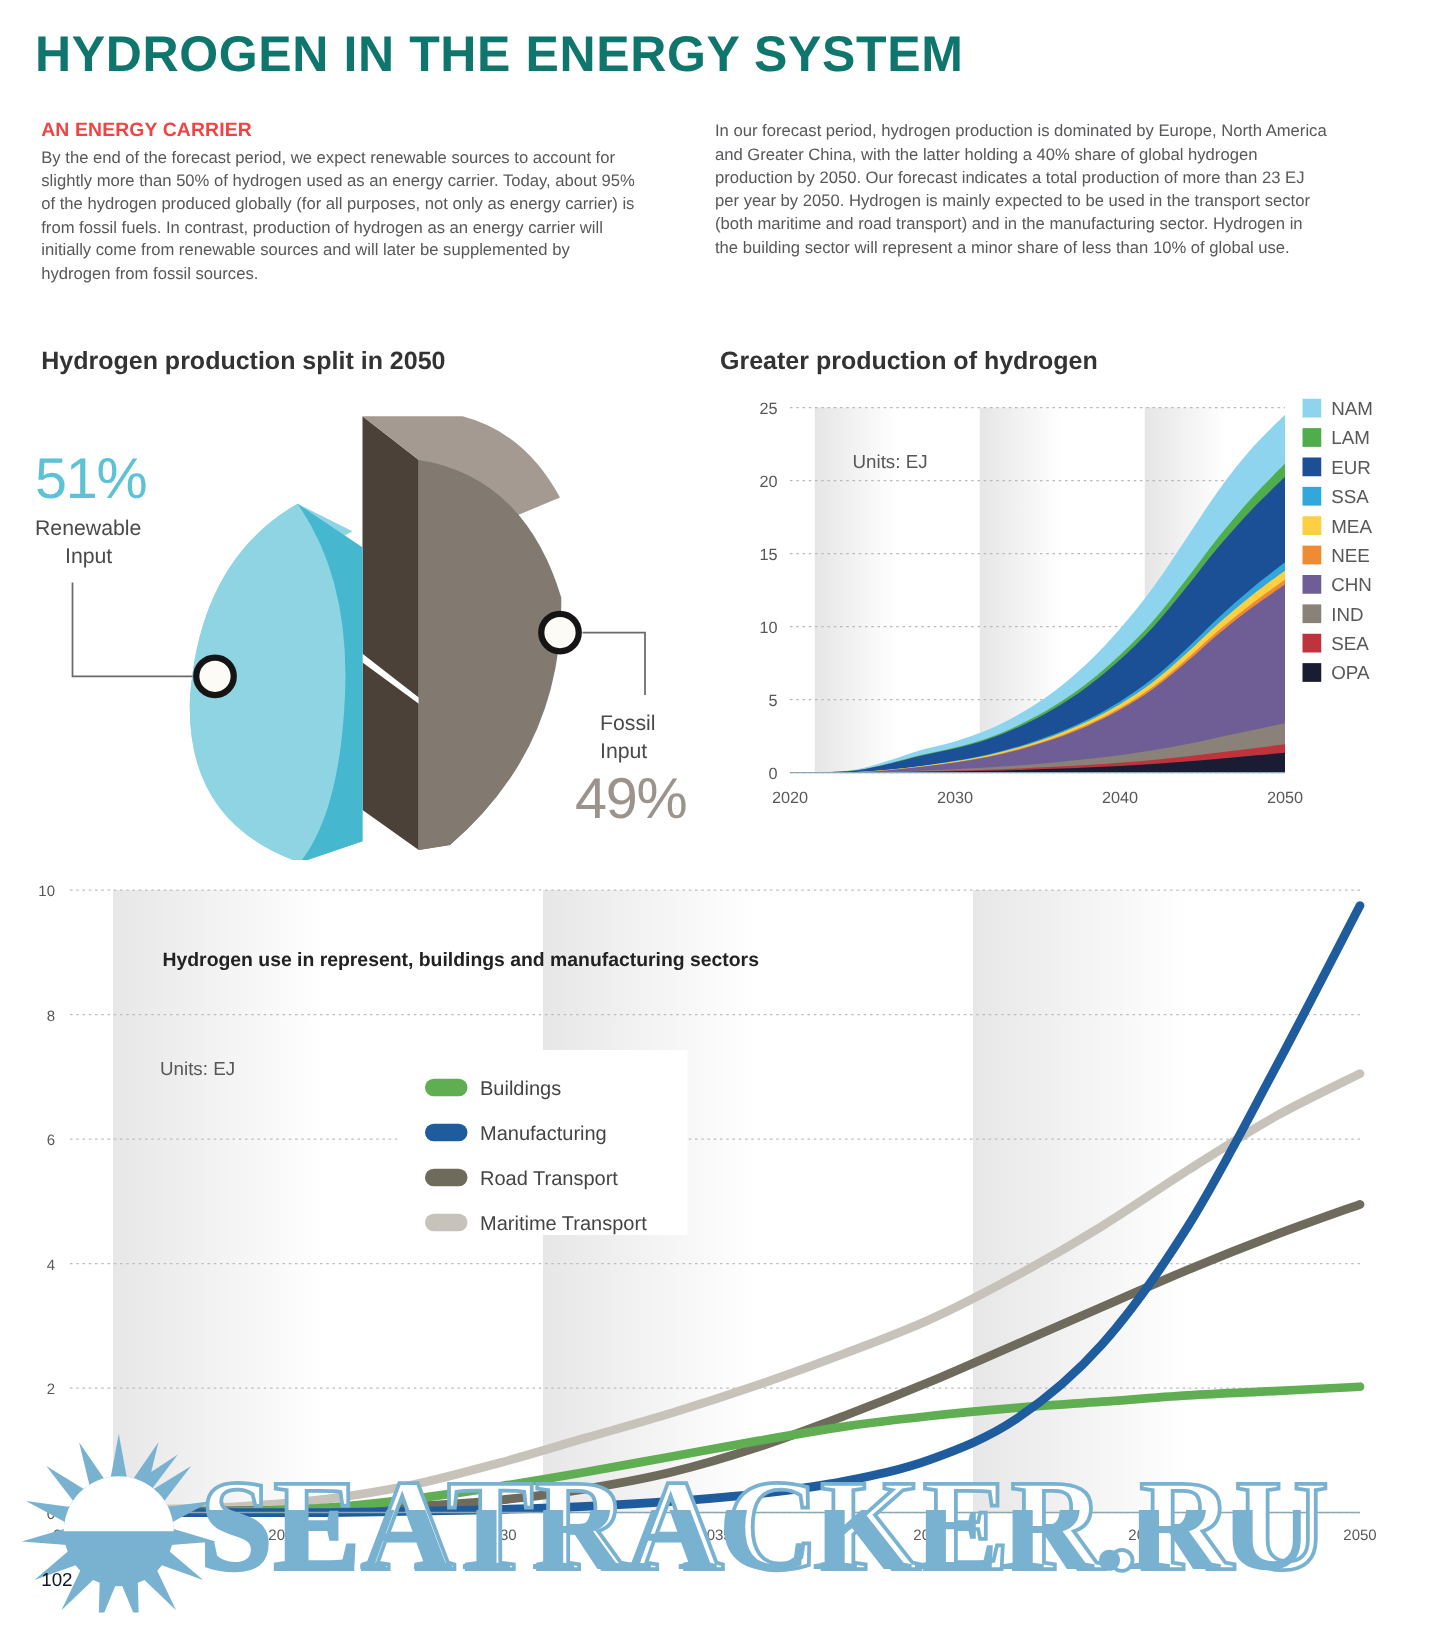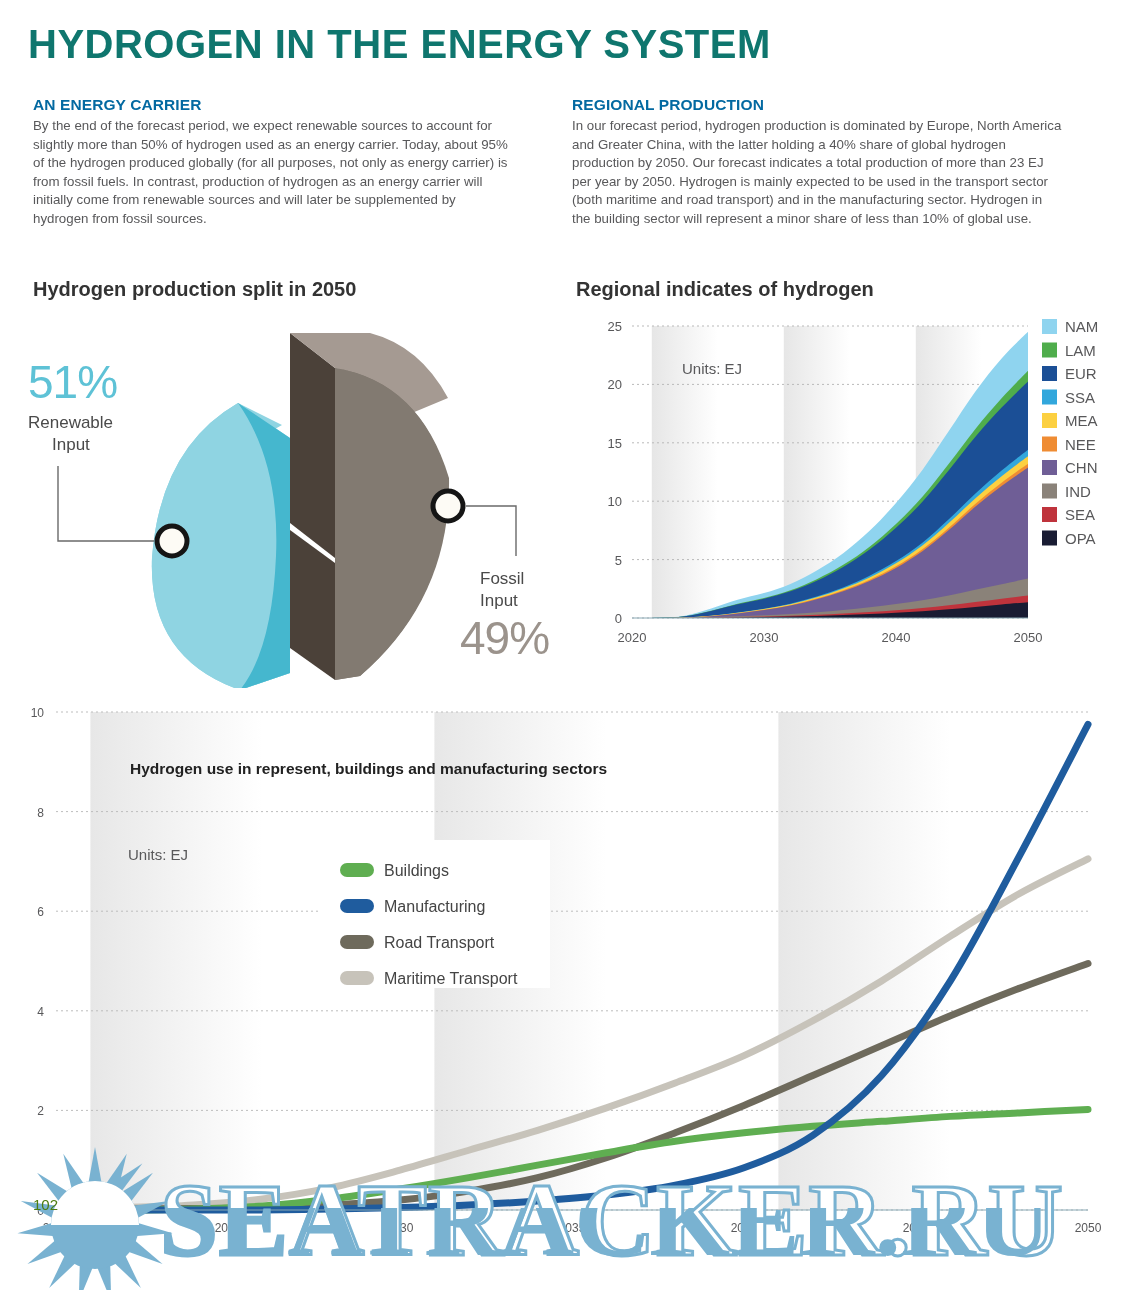--- a/index.html
+++ b/index.html
@@ -14,21 +14,21 @@
   #page-title {
     position:absolute; left:28px; top:22px;
     font-size:40px; font-weight:bold; letter-spacing:0.5px;
     color:#0f766e;
     font-family:"Liberation Sans", sans-serif;
   }
   .intro-col { position:absolute; top:96px; }
   .intro-col.left { left:33px; width:480px; }
   .intro-col.right { left:572px; width:490px; }
   .intro-head {
-    font-size:15.5px; font-weight:bold; color:#0369a1;
+    font-size:15.5px; font-weight:bold; color:#ef4444;
     margin:0 0 3px 0; letter-spacing:0.1px;
   }
   .intro-body {
     font-size:13.3px; line-height:18.6px; color:#58585a;
     text-align:left;
   }
   .sec-title {
     position:absolute; font-size:20px; font-weight:bold; color:#333;
   }
   
@@ -48,22 +48,22 @@
   
   #bot-panel { position:absolute; left:0px; top:700px; width:1146px; height:560px; }
   #bot-title {
     position:absolute; left:130px; top:60px;
     font-size:15.5px; font-weight:bold; color:#222;
   }
   .bot-axis { font-size:12px; fill:#58585a; font-family:"Liberation Sans",sans-serif; }
   .bot-units { font-size:15px; fill:#58585a; font-family:"Liberation Sans",sans-serif; }
   .bot-leg { font-size:16px; fill:#444; font-family:"Liberation Sans",sans-serif; }
   #page-num {
-    position:absolute; left:33px; top:1196px;
-    font-size:15px; color:#4d7c0f;
+    position:absolute; left:33px; top:1256px;
+    font-size:15px; color:#0f172a;
   }
   #watermark {
     position:absolute; left:0; top:1130px; width:1146px; height:160px;
     pointer-events:none;
   }
   .wm-text {
     font-family:"Liberation Serif", serif;
     font-size:104px; font-weight:bold;
     fill:#ffffff; stroke:#79b2d1; stroke-width:3px;
     letter-spacing:1px;
@@ -78,21 +78,20 @@
 <body>
 
 <div id="page-title">HYDROGEN IN THE ENERGY SYSTEM</div>
 
 <div class="intro-col left">
   <div class="intro-head">AN ENERGY CARRIER</div>
   <div class="intro-body">By the end of the forecast period, we expect renewable sources to account for slightly more than 50% of hydrogen used as an energy carrier. Today, about 95% of the hydrogen produced globally (for all purposes, not only as energy carrier) is from fossil fuels. In contrast, production of hydrogen as an energy carrier will initially come from renewable sources and will later be supplemented by hydrogen from fossil sources.</div>
 </div>
 
 <div class="intro-col right">
-  <div class="intro-head">REGIONAL PRODUCTION</div>
   <div class="intro-body">In our forecast period, hydrogen production is dominated by Europe, North America and Greater China, with the latter holding a 40% share of global hydrogen production by 2050. Our forecast indicates a total production of more than 23 EJ per year by 2050. Hydrogen is mainly expected to be used in the transport sector (both maritime and road transport) and in the manufacturing sector. Hydrogen in the building sector will represent a minor share of less than 10% of global use.</div>
 </div>
 
 <div id="pie-panel">
   <div class="sec-title" id="pie-title">Hydrogen production split in 2050</div>
 
   <svg id="pie-svg" width="570" height="390" viewBox="0 0 570 390">
     <defs>
       <linearGradient id="gFosTop" x1="0" y1="0" x2="0" y2="1">
         <stop offset="0" stop-color="#9a9089"></stop>
@@ -122,21 +121,21 @@
 
     <circle cx="448" cy="208" r="15" fill="#fdfbf5" stroke="#151515" stroke-width="5"></circle>
     <path d="M 466 208 L 516 208 L 516 258" fill="none" stroke="#6a6a6a" stroke-width="1.4"></path>
     <text class="cap-lbl" x="480" y="286">Fossil</text>
     <text class="cap-lbl" x="480" y="308">Input</text>
     <text class="pct-big pct-fos" x="460" y="356">49%</text>
   </svg>
 </div>
 
 <div id="reg-panel">
-  <div class="sec-title" id="reg-title">Regional indicates of hydrogen</div>
+  <div class="sec-title" id="reg-title">Greater production of hydrogen</div>
   <svg id="reg-svg" width="576" height="390" viewBox="0 0 576 390">
       <defs>
         <linearGradient id="rg0" x1="0" y1="0" x2="1" y2="0">
           <stop offset="0" stop-color="#e6e6e6"></stop>
           <stop offset="1" stop-color="#ffffff"></stop>
         </linearGradient>
         <linearGradient id="rg1" x1="0" y1="0" x2="1" y2="0">
           <stop offset="0" stop-color="#e6e6e6"></stop>
           <stop offset="1" stop-color="#ffffff"></stop>
         </linearGradient>

